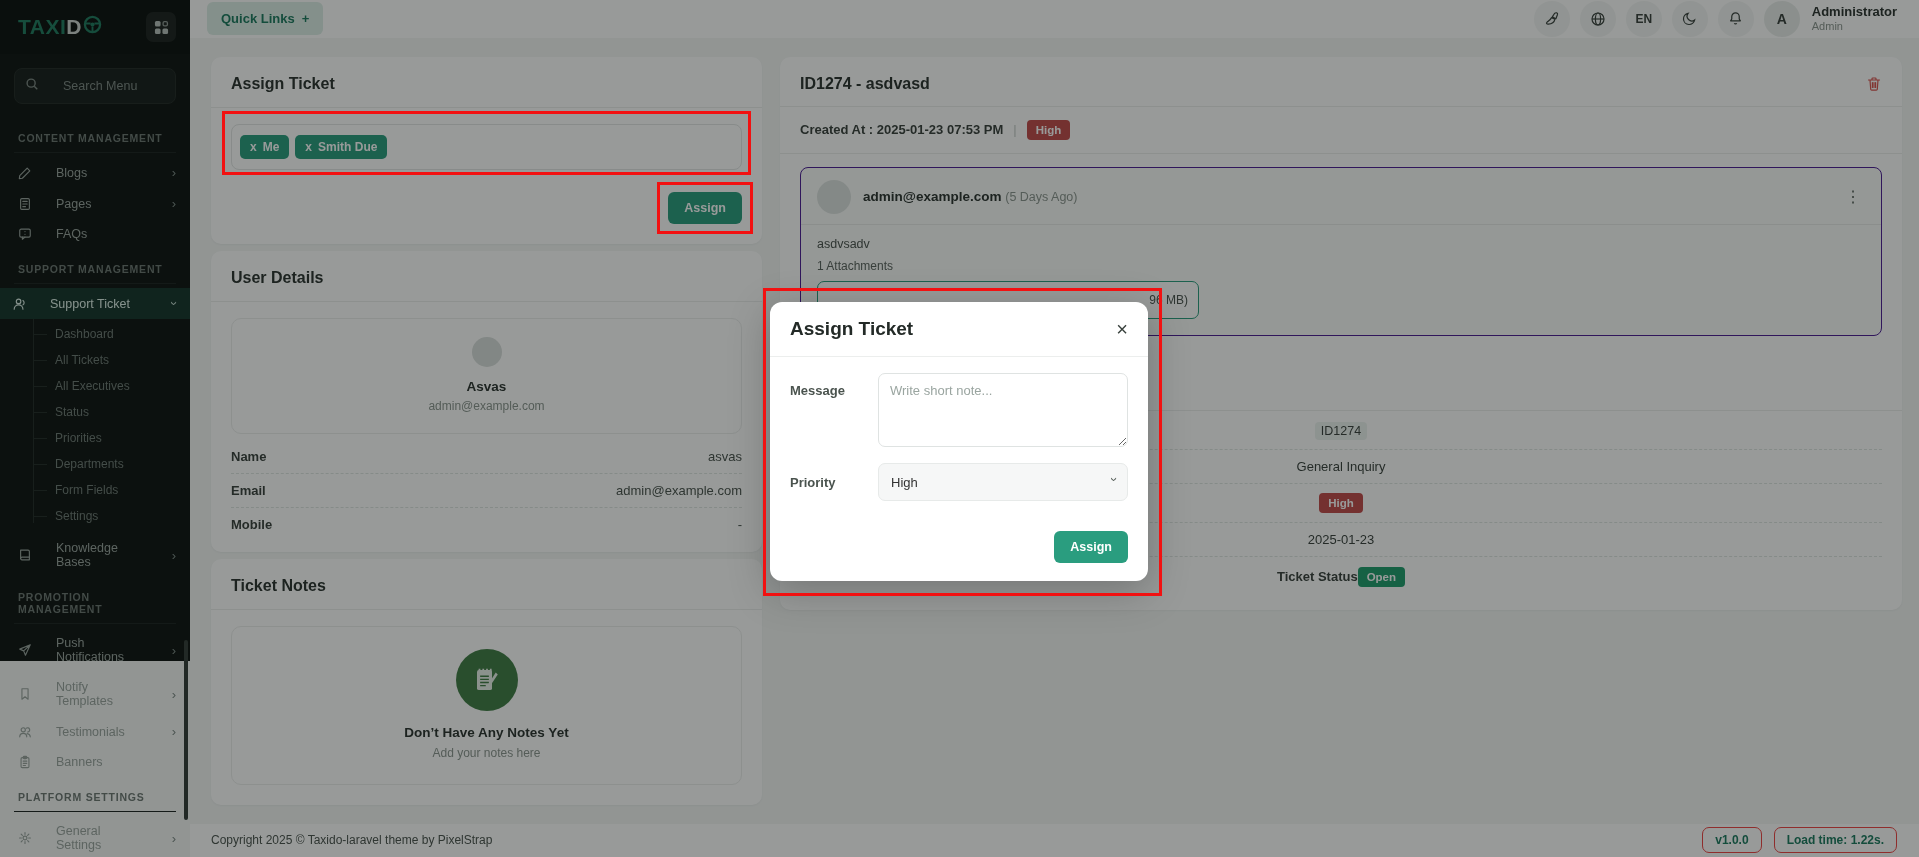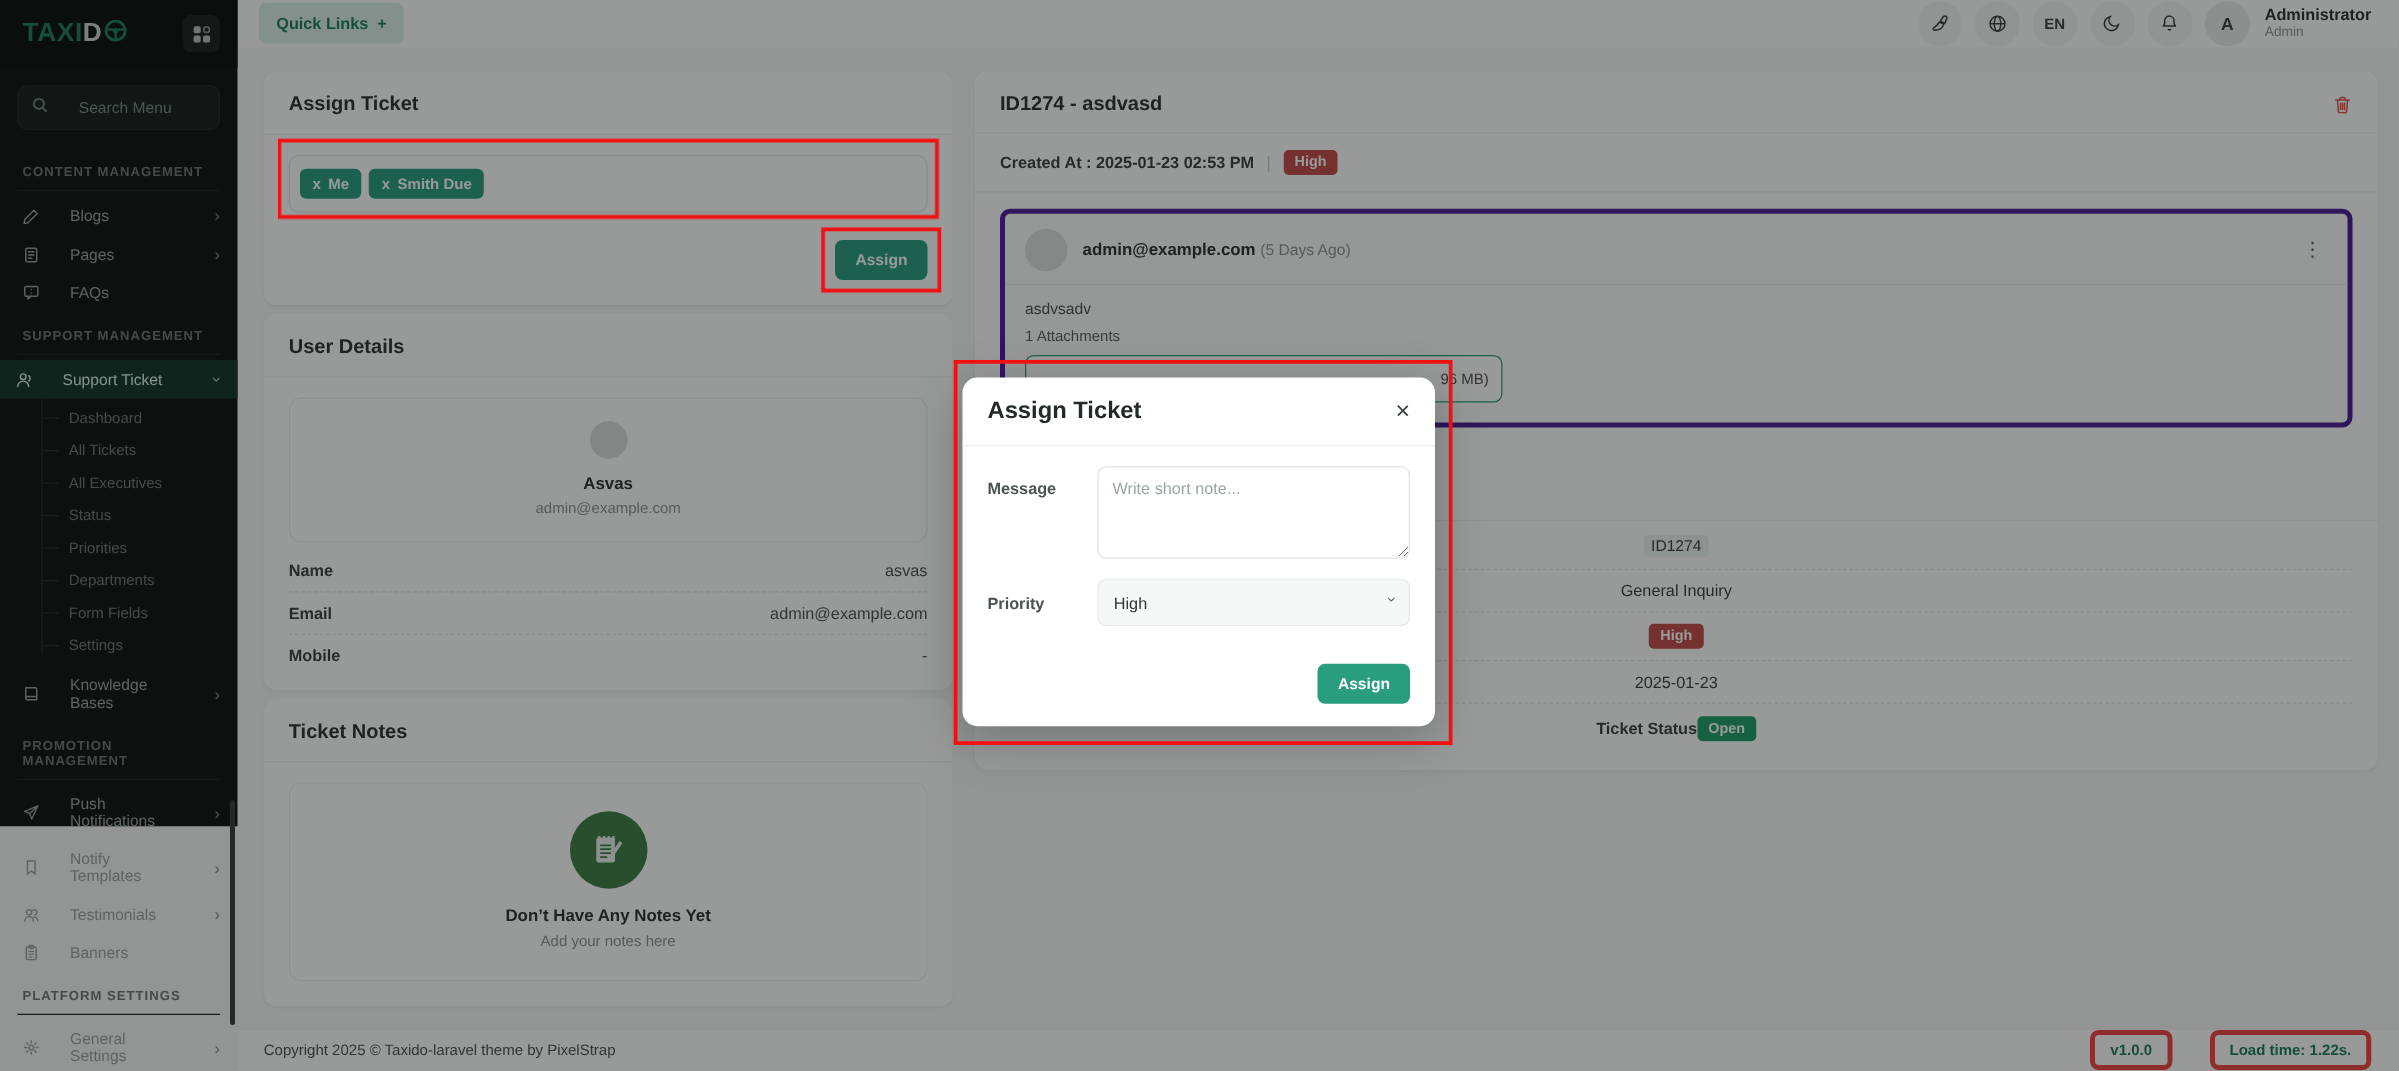--- a/index.html
+++ b/index.html
@@ -78,21 +78,21 @@
   
   .t-head { display:flex; justify-content:space-between; align-items:center; }
   .t-title { font-size:16px; font-weight:bold; }
   .trash-btn { cursor:pointer; display:flex; }
   .created-row { display:flex; align-items:center; gap:10px; font-size:13px; color:#39413d; font-weight:bold; }
   .pipe { color:#c3cac6; font-weight:normal; }
   .badge { display:inline-block; color:#fff; font-size:11.5px; font-weight:bold; border-radius:4px; padding:4px 9px; }
   .badge.danger { background:#c24a4a; }
   .badge.success { background:#1f9d6d; }
   .rule { border-bottom:1px solid #eceeed; margin:13px -20px; }
-  .convo { background:#fafbfa; border:4px solid #4c1d95; border-radius:8px; padding:12px 16px 16px 16px; }
+  .convo { background:#fafbfa; border:1px solid #4c1d95; border-radius:8px; padding:12px 16px 16px 16px; }
   .convo-head { display:flex; align-items:center; gap:12px; }
   .convo-avatar { width:34px; height:34px; border-radius:50%; background:#dde2e0; }
   .convo-who { flex:1; font-size:13.5px; font-weight:bold; color:#2b3330; }
   .convo-who .ago { font-weight:normal; color:#8b958f; font-size:12.5px; }
   .kebab { color:#5a635e; font-size:16px; cursor:pointer; padding:0 4px; }
   .convo-rule { border-bottom:1px solid #e8ebe9; margin:10px -16px 12px -16px; }
   .convo-msg { font-size:12.5px; color:#4a534e; }
   .convo-att-label { font-size:12px; color:#5a635e; margin-top:8px; }
   .att-chip { margin-top:8px; width:382px; height:38px; border:1px solid #2a9d7f; border-radius:7px; background:#ffffff; display:flex; align-items:center; justify-content:flex-end; padding:0 10px; font-size:12px; color:#4a534e; }
   .details-list { margin-top:74px; }
@@ -100,21 +100,21 @@
   .d-row { display:flex; justify-content:center; align-items:center; padding:9px 0; border-bottom:1px dashed #dfe5e2; min-height:33px; font-size:13px; }
   .d-row:last-child { border-bottom:none; padding-bottom:2px; }
   .d-row .k { font-weight:bold; color:#39413d; }
   .d-row .v { color:#39413d; }
   .v-code { background:#edf3f0; border-radius:4px; padding:2px 6px; font-size:12.5px; }
 
   
   .footer { height:47px; background:#ffffff; display:flex; align-items:center; justify-content:space-between; padding:0 22px 0 21px; margin-top:19px; }
   .copy { font-size:12px; color:#4a534e; }
   .foot-badges { display:flex; gap:12px; }
-  .pill-outline { border:4px solid #ef4444; color:#1d7a60; font-size:12px; font-weight:bold; border-radius:7px; padding:5px 12px; background:transparent; cursor:default;margin-left:18px; }
+  .pill-outline { border:1px solid #ef4444; color:#1d7a60; font-size:12px; font-weight:bold; border-radius:7px; padding:5px 12px; background:transparent; cursor:default; }
 
   
   .backdrop { position:fixed; inset:0; background:rgba(10,14,12,.42); z-index:50; }
   .modal { position:fixed; left:770px; top:302px; width:378px; background:#fff; border-radius:12px; z-index:60; box-shadow:0 10px 40px rgba(0,0,0,.25); }
   .modal-head { display:flex; justify-content:space-between; align-items:center; padding:16px 20px; border-bottom:1px solid #eceeed; }
   .modal-title { font-size:19px; font-weight:bold; color:#232a27; }
   .modal-close { font-size:20px; color:#39413d; cursor:pointer; line-height:1; background:none; border:none; font-family:"Liberation Sans",sans-serif; }
   .modal-body { padding:16px 20px 6px 20px; }
   .form-row { display:flex; gap:14px; margin-bottom:16px; }
   .form-label { width:74px; min-width:74px; font-size:13px; font-weight:bold; color:#4a534e; padding-top:10px; }
@@ -441,21 +441,21 @@
         <div class="t-head">
           <div class="t-title">ID1274 - asdvasd</div>
           <span class="trash-btn">
             <svg width="16" height="16" viewBox="0 0 16 16">
                 <path d="M2.5 4 H13.5 M6 4 V2.8 a.8.8 0 0 1 .8-.8 h2.4 a.8.8 0 0 1 .8.8 V4 M4 4 l.7 9.2 a1 1 0 0 0 1 .9 h4.6 a1 1 0 0 0 1-.9 L12 4 M6.4 6.5 v5 M8 6.5 v5 M9.6 6.5 v5" fill="none" stroke="#d9534f" stroke-width="1.2" stroke-linecap="round"></path>
               </svg>
           </span>
         </div>
         <div class="rule"></div>
         <div class="created-row">
-          <span>Created At : 2025-01-23 02:53 PM</span>
+          <span>Created At : 2025-01-23 07:53 PM</span>
           <span class="pipe">|</span>
           <span class="badge danger">High</span>
         </div>
         <div class="rule"></div>
 
         <div class="convo">
           <div class="convo-head">
             <div class="convo-avatar"></div>
             <div class="convo-who">
               <span>admin@example.com</span>

